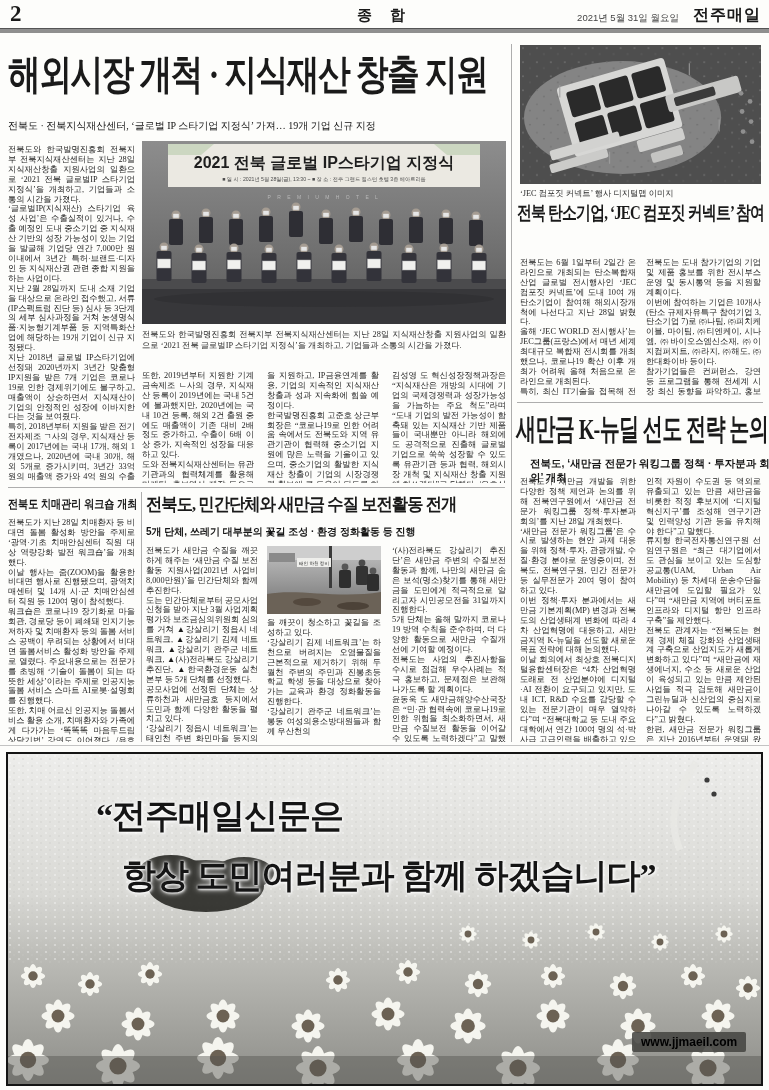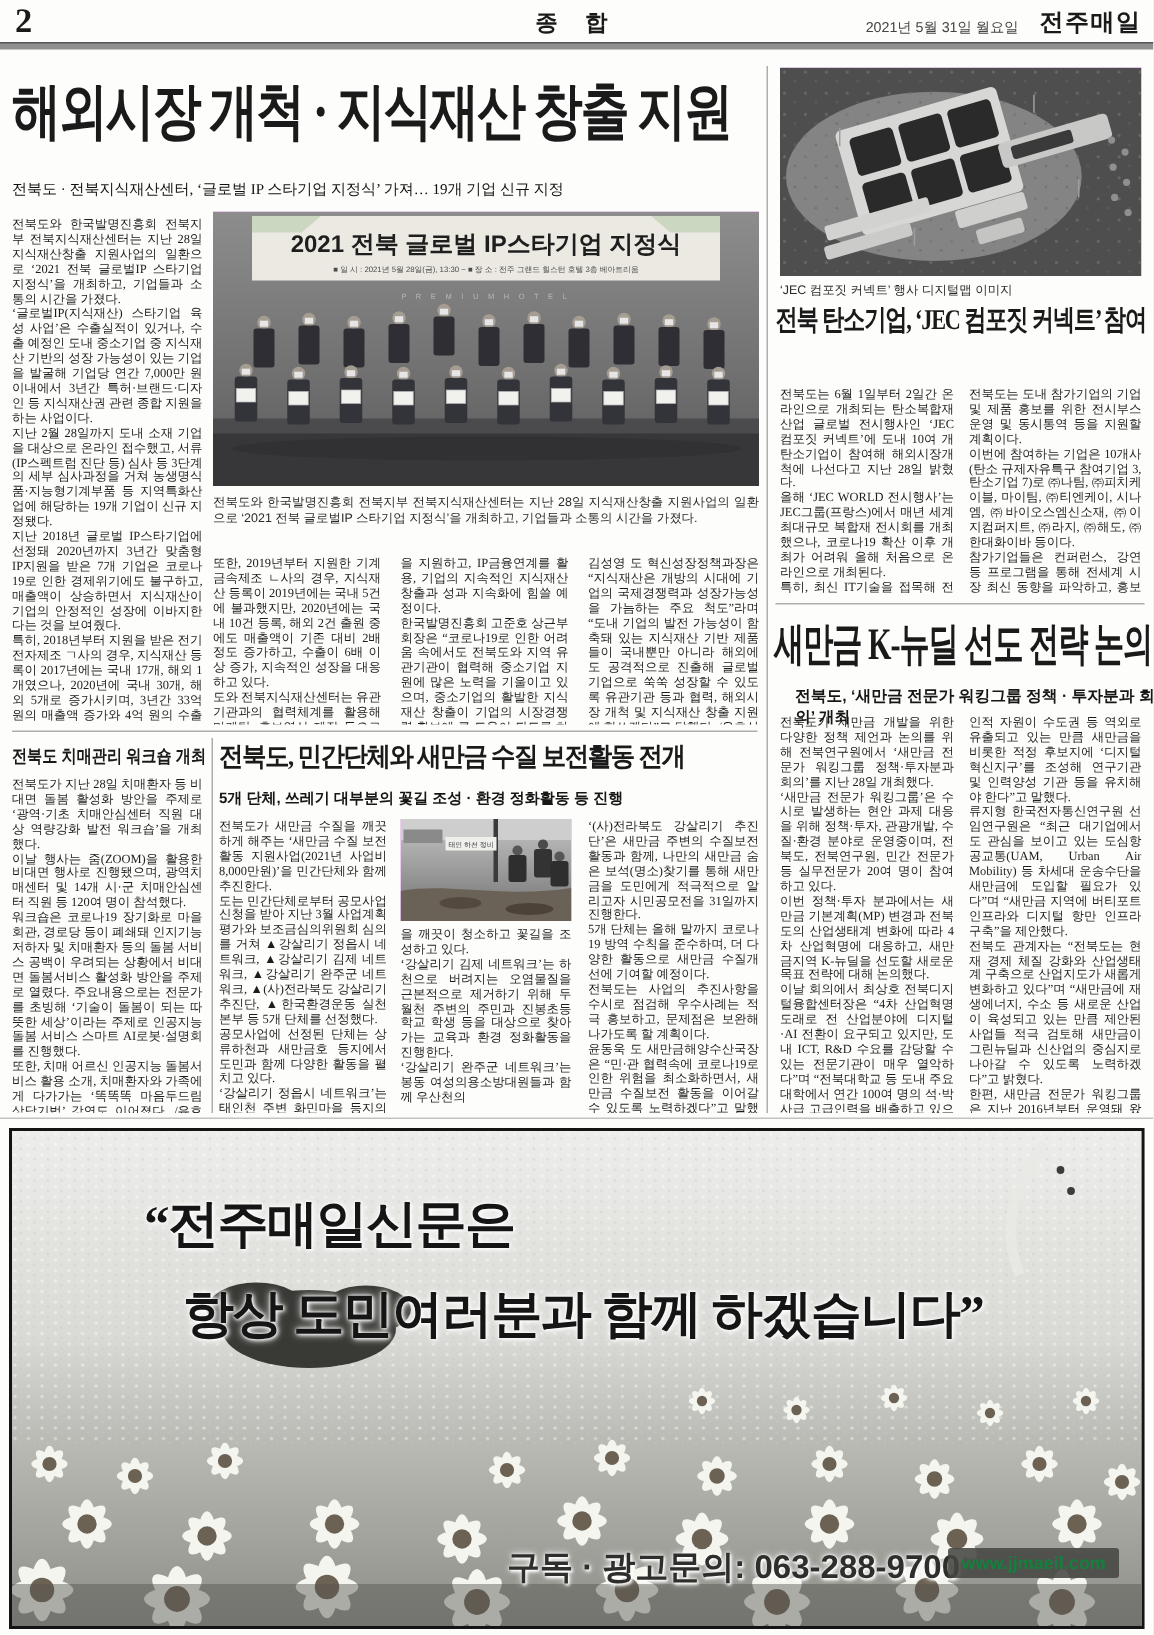--- a/index.html
+++ b/index.html
@@ -27,30 +27,30 @@
   .sm-hl{left:516px;top:409px;font-size:30px;letter-spacing:-1px;}
   .sm-hl>span{transform:scaleX(.67);}
   .wt-hl{left:146px;top:492px;font-size:17.5px;letter-spacing:-1px;}
   .wt-hl>span{transform:scaleX(.93);}
   .dm-hl{left:8px;top:496px;font-size:12px;font-family:"Liberation Sans",sans-serif;}
   .dm-hl>span{transform:scaleX(.84);}
   .subhead{font-family:"Liberation Sans",sans-serif;font-weight:bold;color:#161616;}
   
   .col{font-size:8.3px;line-height:9.9px;text-align:justify;overflow:hidden;
        white-space:pre-line;color:#1c1c1c;}
-  .caption{font-family:Liberation Sans, sans-serif;font-size:8.3px;line-height:11px;color:#2a2a2a;text-align:justify;}
+  .caption{font-family:Liberation Serif, serif;font-size:8.3px;line-height:11px;color:#2a2a2a;text-align:justify;}
   .photo{background:#f0abfc;overflow:hidden;}
   .photo svg{display:block;width:100%;height:100%;}
   
   .ad-frame{left:6px;top:752px;width:757px;height:334px;border:2px solid #141414;box-sizing:border-box;background:#cfcfca;}
   .ad-quote{font-weight:bold;font-size:34px;color:#151515;letter-spacing:-1px;white-space:nowrap;
             text-shadow:0 0 6px rgba(255,255,255,.95),0 0 2px #fff,1px 1px 3px rgba(255,255,255,.9);}
   .ad-contact{font-family:"Liberation Sans",sans-serif;font-weight:bold;font-size:22px;color:#2e2e2c;white-space:nowrap;
               text-shadow:0 0 5px #fff,0 0 2px #fff,1px 1px 2px #fff;}
-  .ad-site{font-family:"Liberation Sans",sans-serif;font-weight:bold;font-size:12px;color:#15803d;
+  .ad-site{font-family:"Liberation Sans",sans-serif;font-weight:bold;font-size:12px;color:#000000;
            background:rgba(70,70,66,.88);padding:3px 9px;border-radius:2px;}
 </style>
 </head>
 <body>
 
 <div id="page">
 
   <div class="abs pgnum">2</div>
   <div class="abs section">종 합</div>
   <div class="abs hdate">2021년 5월 31일 월요일</div>
@@ -318,16 +318,15 @@
         <use href="#fl" transform="translate(410,306) scale(1.9)"></use>
           <use href="#fl" transform="translate(510,314) scale(2)"></use>
         <use href="#fl" transform="translate(610,306) scale(1.9)"></use>
           <use href="#fl" transform="translate(700,314) scale(2)"></use>
       </g>
       <rect y="302" width="753" height="28" fill="#55554f" opacity=".45"></rect>
     </svg>
   </div>
   <div class="abs ad-quote" style="left:122px;top:853px;">항상 도민여러분과 함께 하겠습니다”</div>
   <div class="abs ad-quote" style="left:96px;top:793px;">“전주매일신문은</div>
-  <div class="abs ad-contact" style="left:338px;top:1030px;">구독 · 광고문의: 063-288-9700</div>
   <div class="abs ad-site" style="left:632px;top:1032px;">www.jjmaeil.com</div>
 
 </div>
 
 </body></html>

